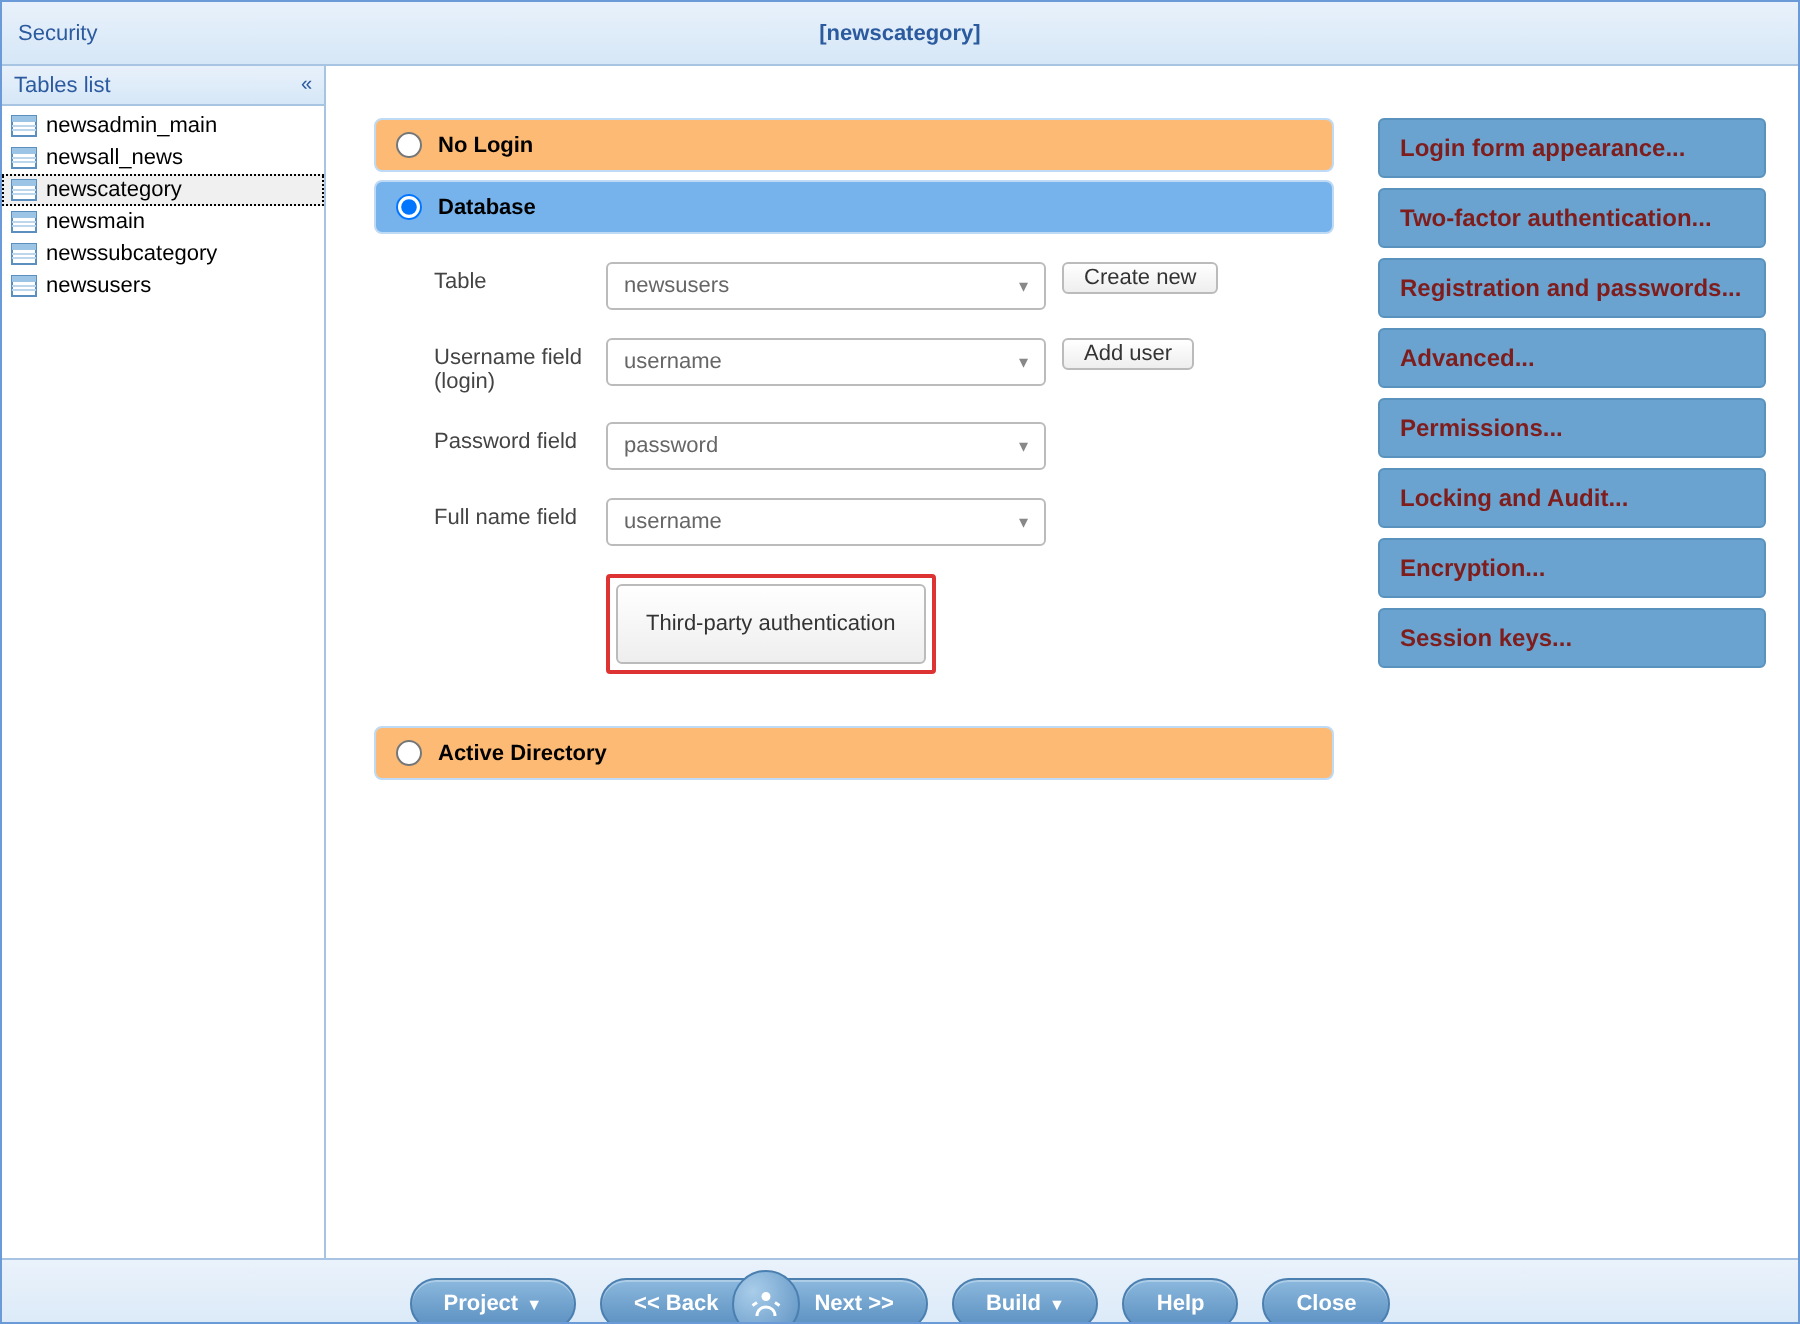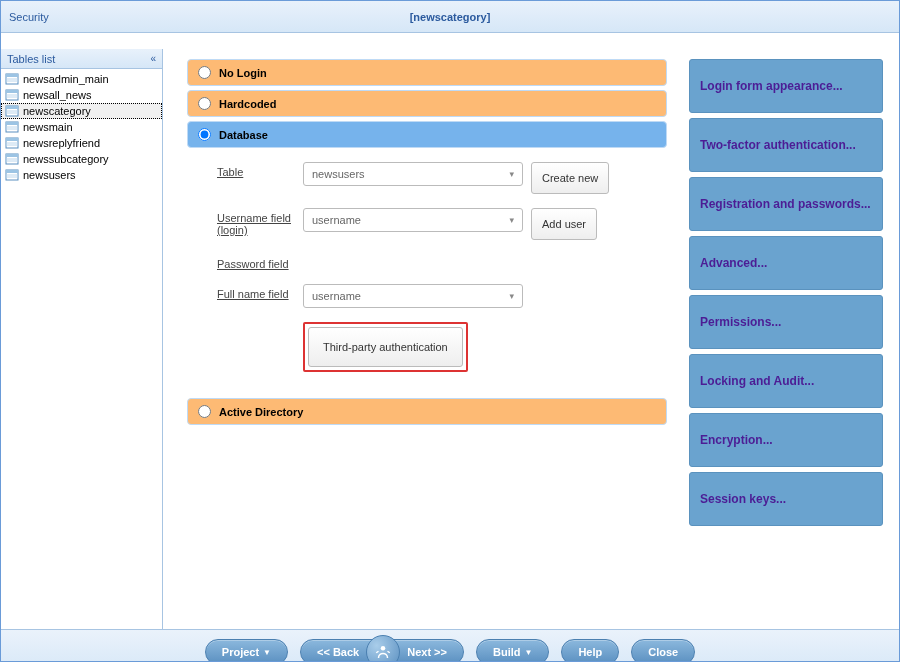--- a/index.html
+++ b/index.html
@@ -4,50 +4,50 @@
 <style>
 * { box-sizing: border-box; margin: 0; padding: 0; font-family: Tahoma, Verdana, sans-serif; font-size: 11px; }
 body { background: #fff; width: 900px; height: 662px; overflow: hidden; border: 1px solid #6a9bd8; }
 
 .header-bar { height: 32px; background: linear-gradient(#e8f1fb, #d6e7f7); border-bottom: 1px solid #a7c4e2; display: flex; align-items: center; padding: 0 8px; color: #2b5a9e; position: relative; }
 .header-title-left { font-size: 11px; }
 .header-title-center { position: absolute; left: 50%; transform: translateX(-50%); font-weight: bold; color: #2b5a9e; }
 
 .main-area { display: flex; height: 596px; }
 
-.sidebar { width: 162px; border-right: 1px solid #a7c4e2; display: flex; flex-direction: column; margin-top: 16px; }
+.sidebar { width: 162px; border-right: 1px solid #a7c4e2; display: flex; flex-direction: column; }
 .sidebar-header { height: 20px; background: linear-gradient(#e8f1fb, #d6e7f7); border-bottom: 1px solid #a7c4e2; display: flex; align-items: center; justify-content: space-between; padding: 0 6px; color: #2b5a9e; }
 .collapse-icon { font-size: 10px; cursor: pointer; }
 .tables-list { flex: 1; overflow: auto; padding: 2px 0; }
 .table-item { display: flex; align-items: center; padding: 2px 4px; cursor: pointer; color: #000; }
 .table-item.selected { border: 1px dotted #000; padding: 1px 3px; background: #f0f0f0; }
 .table-icon { width: 14px; height: 12px; margin-right: 4px; display: inline-block; }
 .table-icon svg { width: 14px; height: 12px; }
 
 .content { flex: 1; background: #fff; padding: 26px 16px 16px 24px; display: flex; overflow: auto; }
 .content-left { flex: 1; }
 .content-right { width: 194px; margin-left: 22px; }
 
 .option-bar { background: #fdba74; border: 1px solid #bfdaf5; border-radius: 4px; padding: 6px 10px; margin-bottom: 4px; display: flex; align-items: center; cursor: pointer; }
 .option-bar.selected { background: #76b3ec; }
 .option-bar input[type="radio"] { margin-right: 8px; }
 .option-label { font-weight: bold; color: #000; }
 
 .db-panel { padding: 10px 8px 12px 30px; }
 .form-row { display: flex; align-items: flex-start; margin-bottom: 14px; }
-.form-label { width: 86px; padding-top: 4px; color: #444; text-decoration: underline; }
+.form-label { width: 86px; padding-top: 4px; color: #444; }
 .form-select { flex: 0 0 220px; height: 24px; border: 1px solid #bbb; border-radius: 3px; background: #fff; display: flex; align-items: center; padding: 0 8px; color: #666; position: relative; cursor: pointer; }
 .form-select::after { content: "▾"; position: absolute; right: 8px; color: #888; font-size: 9px; }
-.form-btn { height: 32px; border: 1px solid #bbb; border-radius: 3px; background: linear-gradient(#fff,#eee); padding: 0 10px; margin-left: 8px; cursor: pointer; color: #333; display: inline-flex; align-items: center; }
+.form-btn { height: 16px; border: 1px solid #bbb; border-radius: 3px; background: linear-gradient(#fff,#eee); padding: 0 10px; margin-left: 8px; cursor: pointer; color: #333; display: inline-flex; align-items: center; }
 
 .third-party-row { margin-left: -10px; }
 .third-party-btn { height: 40px; border: 1px solid #bbb; border-radius: 3px; background: linear-gradient(#fff,#eee); padding: 0 14px; cursor: pointer; color: #333; display: inline-flex; align-items: center; }
 .highlight-box { border: 2px solid #d33; padding: 3px; display: inline-block; border-radius: 2px; }
 
-.right-btn { background: #6aa3cf; color: #4c1d95; border: 1px solid #5a92be; border-radius: 3px; padding: 19px 10px; margin-bottom: 5px; cursor: pointer; text-align: left; font-weight: bold; font-size: 12px; }
+.right-btn { background: #6aa3cf; color: #7f1d1d; border: 1px solid #5a92be; border-radius: 3px; padding: 7px 10px; margin-bottom: 5px; cursor: pointer; text-align: left; font-weight: bold; font-size: 12px; }
 
 .bottom-bar { height: 45px; background: linear-gradient(#eaf2fb,#d6e7f7); border-top: 1px solid #a7c4e2; display: flex; align-items: center; justify-content: center; gap: 12px; padding: 0 20px; }
 .pill-btn { height: 26px; border-radius: 13px; background: linear-gradient(#8bb8dd,#5a8fc0); color: #fff; border: 1px solid #4a7fb0; padding: 12px 16px; cursor: pointer; display: inline-flex; align-items: center; font-weight: bold; gap: 4px; font-size: 11px; box-shadow: inset 0 1px 0 rgba(255,255,255,.3); }
 .pill-caret { font-size: 8px; }
 .nav-group { display: flex; align-items: center; }
 .nav-group .pill-btn.back { border-top-right-radius: 0; border-bottom-right-radius: 0; padding-right: 26px; align-items: center; }
 .nav-group .pill-btn.next { border-top-left-radius: 0; border-bottom-left-radius: 0; padding-left: 26px; align-items: center; }
 .run-circle { width: 34px; height: 34px; border-radius: 50%; background: radial-gradient(circle at 30% 30%, #a9cdea, #5a8fc0); border: 1px solid #4a7fb0; margin: 0 -20px; z-index: 2; display: flex; align-items: center; justify-content: center; cursor: pointer; }
 .run-circle svg { width: 18px; height: 18px; }
 </style>
@@ -102,53 +102,40 @@
             </svg></span>
           <span>newsmain</span>
         </div>
         <div class="table-item">
           <span class="table-icon"><svg viewBox="0 0 14 12">
               <rect x="1" y="1" width="12" height="10" fill="#fff" stroke="#5a8fc0"></rect>
               <rect x="1" y="1" width="12" height="3" fill="#9cc4e4"></rect>
               <line x1="1" y1="6" x2="13" y2="6" stroke="#bcd6ec"></line>
               <line x1="1" y1="8" x2="13" y2="8" stroke="#bcd6ec"></line>
             </svg></span>
-          <span>newsreplyfriend</span>
-        </div>
-        <div class="table-item">
-          <span class="table-icon"><svg viewBox="0 0 14 12">
-              <rect x="1" y="1" width="12" height="10" fill="#fff" stroke="#5a8fc0"></rect>
-              <rect x="1" y="1" width="12" height="3" fill="#9cc4e4"></rect>
-              <line x1="1" y1="6" x2="13" y2="6" stroke="#bcd6ec"></line>
-              <line x1="1" y1="8" x2="13" y2="8" stroke="#bcd6ec"></line>
-            </svg></span>
           <span>newssubcategory</span>
         </div>
         <div class="table-item">
           <span class="table-icon"><svg viewBox="0 0 14 12">
               <rect x="1" y="1" width="12" height="10" fill="#fff" stroke="#5a8fc0"></rect>
               <rect x="1" y="1" width="12" height="3" fill="#9cc4e4"></rect>
               <line x1="1" y1="6" x2="13" y2="6" stroke="#bcd6ec"></line>
               <line x1="1" y1="8" x2="13" y2="8" stroke="#bcd6ec"></line>
             </svg></span>
           <span>newsusers</span>
         </div>
       </div>
   </div>
 
   <div class="content">
     <div class="content-left">
       <div class="option-bar">
         <input type="radio" name="loginopt" style="">
         <span class="option-label">No Login</span>
       </div>
-      <div class="option-bar">
-        <input type="radio" name="loginopt" style="">
-        <span class="option-label">Hardcoded</span>
-      </div>
       <div class="option-bar selected">
         <input type="radio" name="loginopt" checked="" style="">
         <span class="option-label">Database</span>
       </div>
 
       <div class="db-panel">
         <div class="form-row">
           <div class="form-label">Table</div>
           <div class="form-select">
               <span>newsusers</span>
@@ -161,20 +148,23 @@
           <div class="form-label">Username field (login)</div>
           <div class="form-select">
               <span>username</span>
             </div>
           <div class="form-btn">
               <span>Add user</span>
             </div>
         </div>
         <div class="form-row">
           <div class="form-label">Password field</div>
+          <div class="form-select">
+              <span>password</span>
+            </div>
         </div>
         <div class="form-row">
           <div class="form-label">Full name field</div>
           <div class="form-select">
               <span>username</span>
             </div>
         </div>
         <div class="form-row third-party-row">
           <div style="width:96px"></div>
           <span class="highlight-box">

